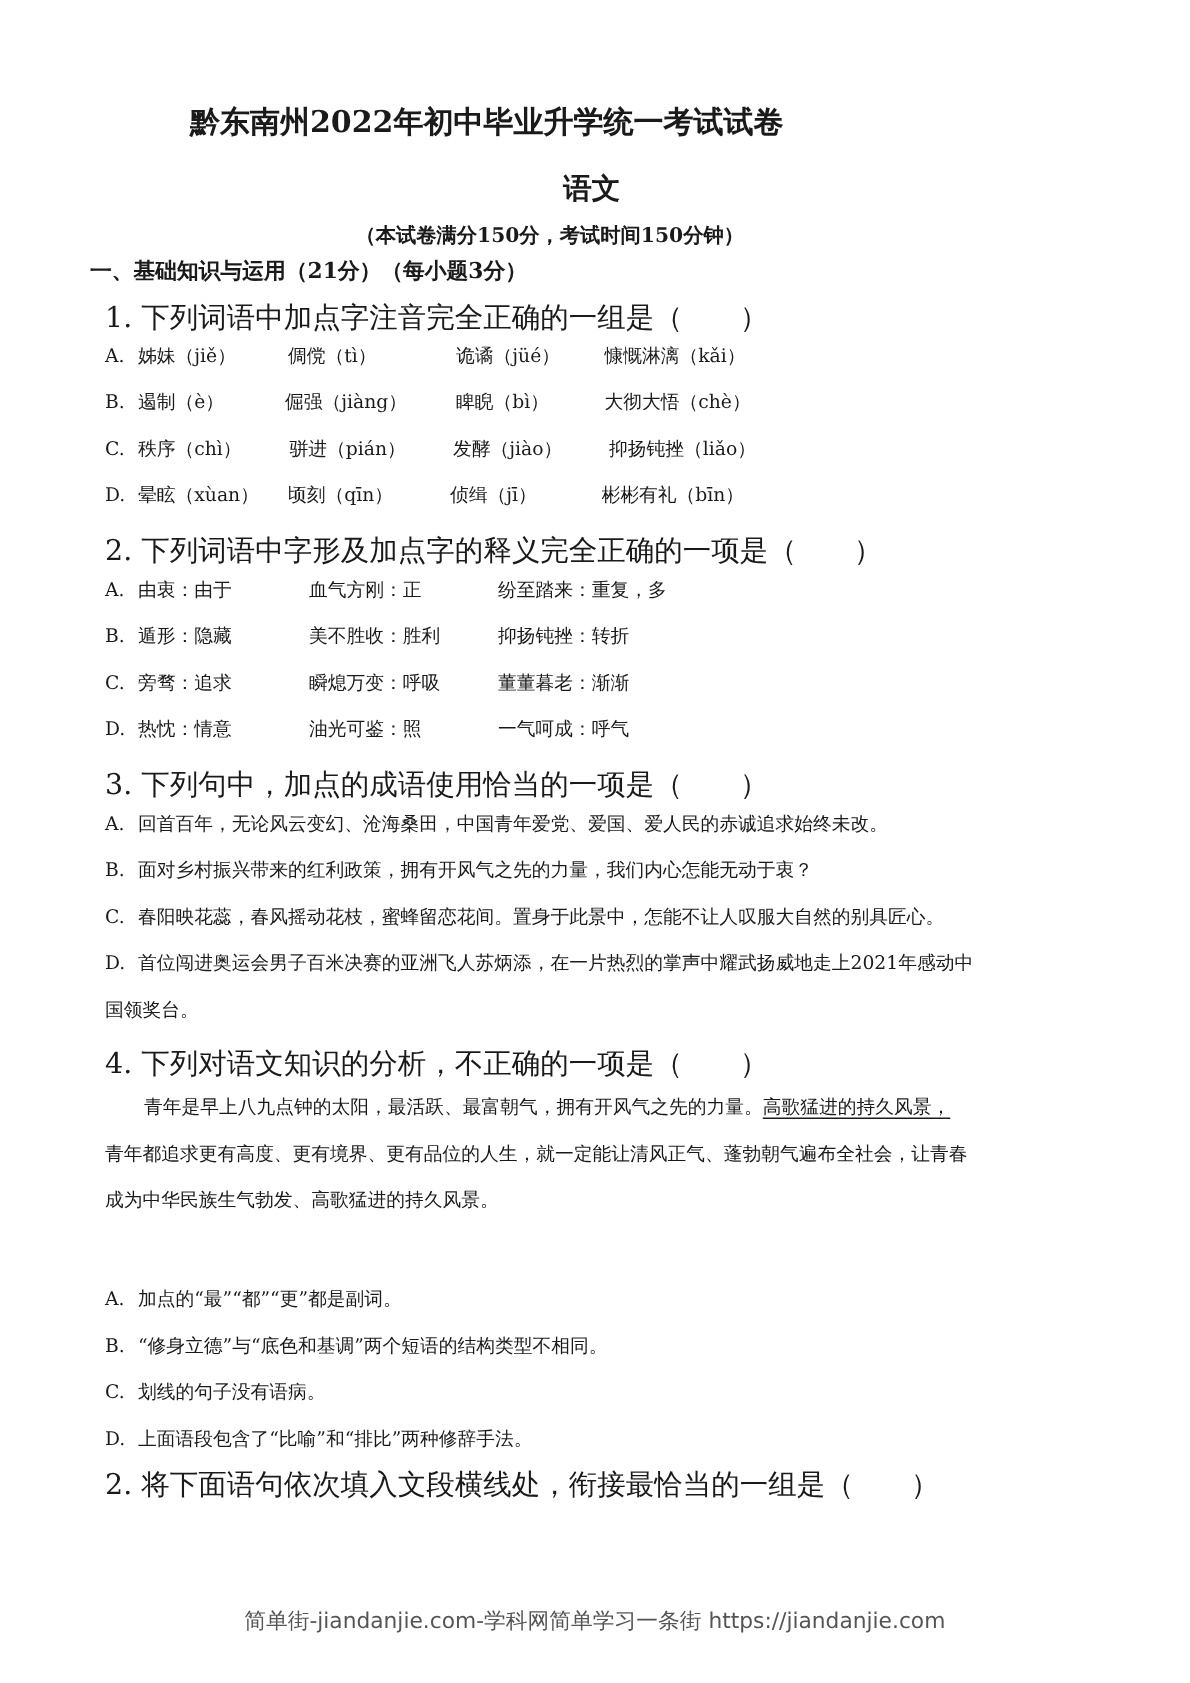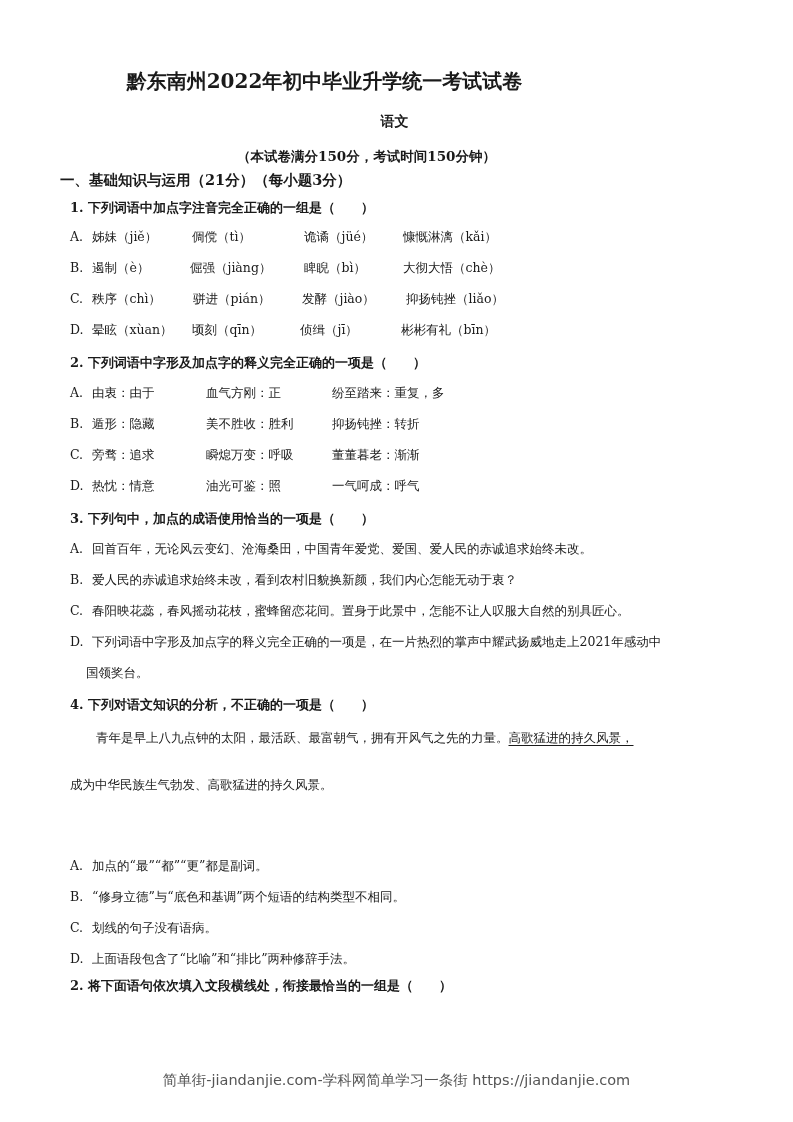--- a/index.html
+++ b/index.html
@@ -1,23 +1,23 @@
 <!DOCTYPE html>
 <html><head>
 <meta charset="utf-8">
 <style>
   html, body { margin: 0; padding: 0; background: #ffffff; }
   body { width: 793px; height: 1122px; position: relative; overflow: hidden;
          font-family: "DejaVu Serif", "Liberation Serif", serif; color: #1a1a1a; }
   .abs { position: absolute; white-space: nowrap; }
   .title { left: 0; width: 649px; text-align: center; top: 68px; font-size: 20px; font-weight: bold; }
-  .subject { left: 0; width: 789px; text-align: center; top: 113px; font-size: 14px; font-weight: bold; }
+  .subject { left: 0; width: 789px; text-align: center; top: 113px; font-size: 19px; font-weight: bold; }
   .note { left: 0; width: 733px; text-align: center; top: 148px; font-size: 13.5px; font-weight: bold; }
   .section { left: 60px; top: 171px; font-size: 14.5px; font-weight: bold; text-align: right; }
-  .q { font-size: 13px; font-weight: bold; }
+  .q { font-size: 19px; }
   .row { position: absolute; left: 70px; height: 20px; font-size: 12.5px; }
   .cell { position: absolute; white-space: nowrap; }
   .para { position: absolute; left: 70px; width: 650px; font-size: 12.5px; line-height: 31px; }
   .ul { text-decoration: underline; text-underline-offset: 3px; }
   .footer { left: 0; width: 793px; text-align: center; top: 1071px; font-size: 14.5px;
             color: #555555; font-family: "DejaVu Sans", "Liberation Sans", sans-serif; }
 </style>
 </head>
 <body>
 
@@ -82,40 +82,41 @@
   <span class="cell" style="left:262px">一气呵成：呼气</span>
 </div>
 
 <div class="abs q" style="left:70px;top:510px;">3. 下列句中，加点的成语使用恰当的一项是（　　）</div>
 <div class="row" style="top:541px;">
   <span class="cell" style="left:0">A.</span>
   <span class="cell" style="left:22px">回首百年，无论风云变幻、沧海桑田，中国青年爱党、爱国、爱人民的赤诚追求始终未改。</span>
 </div>
 <div class="row" style="top:572px;">
   <span class="cell" style="left:0">B.</span>
-  <span class="cell" style="left:22px">爱人民的赤诚追求始终未改，看到农村旧貌换新颜，我们内心怎能无动于衷？</span>
+  <span class="cell" style="left:22px">面对乡村振兴带来的红利政策，拥有开风气之先的力量，我们内心怎能无动于衷？</span>
 </div>
 <div class="row" style="top:603px;">
   <span class="cell" style="left:0">C.</span>
   <span class="cell" style="left:22px">春阳映花蕊，春风摇动花枝，蜜蜂留恋花间。置身于此景中，怎能不让人叹服大自然的别具匠心。</span>
 </div>
 <div class="row" style="top:634px;">
   <span class="cell" style="left:0">D.</span>
-  <span class="cell" style="left:22px">下列词语中字形及加点字的释义完全正确的一项是，在一片热烈的掌声中耀武扬威地走上2021年感动中</span>
+  <span class="cell" style="left:22px">首位闯进奥运会男子百米决赛的亚洲飞人苏炳添，在一片热烈的掌声中耀武扬威地走上2021年感动中</span>
 </div>
 <div class="row" style="top:665px;">
-  <span class="cell" style="left:16px">国领奖台。</span>
+  <span class="cell" style="left:0">国领奖台。</span>
 </div>
 
 <div class="abs q" style="left:70px;top:696px;">4. 下列对语文知识的分析，不正确的一项是（　　）</div>
 <div class="para" style="top:722px;">
   <div style="padding-left:26px;white-space:nowrap;">
     <span>青年是早上八九点钟的太阳，最活跃、最富朝气，拥有开风气之先的力量。</span><span class="ul">高歌猛进的持久风景，</span>
   </div>
-  <div style="white-space:nowrap;margin-top:16px;">成为中华民族生气勃发、高歌猛进的持久风景。</div>
+  <div style="white-space:nowrap;">青年都追求更有高度、更有境界、更有品位的人生，就一定能让清风正气、蓬勃朝气遍布全社会，让青春</div>
+  <div style="white-space:nowrap;">成为中华民族生气勃发、高歌猛进的持久风景。</div>
 </div>
 <div class="row" style="top:858px;">
   <span class="cell" style="left:0">A.</span>
   <span class="cell" style="left:22px">加点的“最”“都”“更”都是副词。</span>
 </div>
 <div class="row" style="top:889px;">
   <span class="cell" style="left:0">B.</span>
   <span class="cell" style="left:22px">“修身立德”与“底色和基调”两个短语的结构类型不相同。</span>
 </div>
 <div class="row" style="top:920px;">

